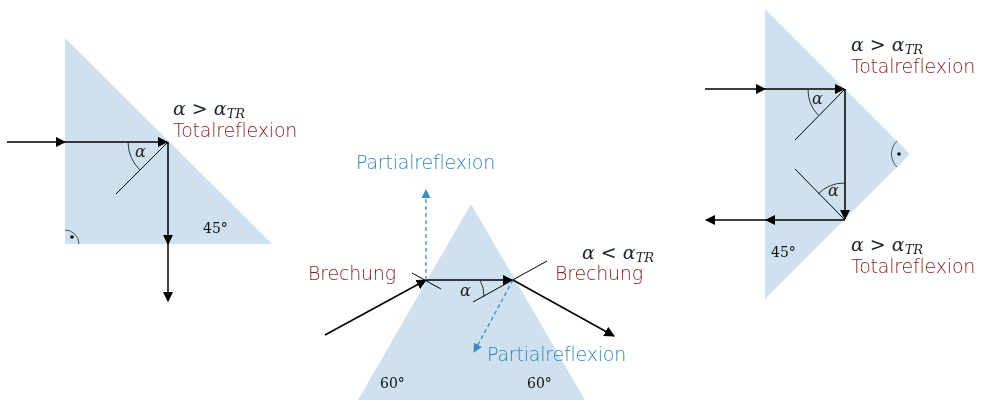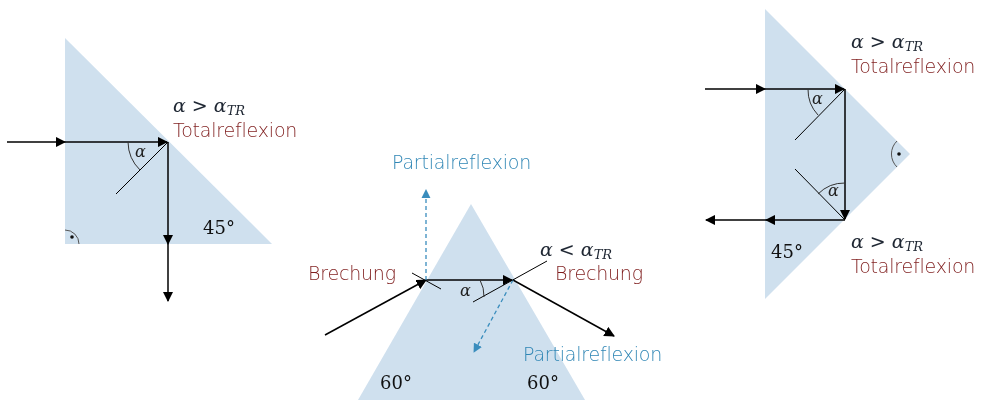--- a/index.html
+++ b/index.html
@@ -1,22 +1,22 @@
 <!DOCTYPE html>
 <html><head>
   <meta charset="utf-8">
   <style>
     html, body { margin: 0; padding: 0; background: #ffffff; }
     body { width: 1000px; height: 414px; position: relative; overflow: hidden; }
     svg { position: absolute; left: 0; top: 0; }
     .lbl { position: absolute; font-family: "DejaVu Sans", sans-serif; font-weight: 300; color: #7f1d1d; font-size: 19px; line-height: 22px; white-space: nowrap; letter-spacing: -0.2px; }
-    .math { position: absolute; font-family: "DejaVu Serif", serif; font-style: italic; color: #1f2733; font-size: 19px; line-height: 24px; white-space: nowrap; }
+    .math { position: absolute; font-family: "DejaVu Serif", serif; font-style: italic; color: #1f2733; font-size: 19px; line-height: 30px; white-space: nowrap; }
     .math sub { font-size: 13px; vertical-align: -3px; }
-    .deg { position: absolute; font-family: "DejaVu Serif", serif; color: #111; font-size: 18px; line-height: 20px; }
-    .blue { color: #2f86b5; margin-left: 36px; }
+    .deg { position: absolute; font-family: "DejaVu Serif", serif; color: #111; font-size: 14px; line-height: 20px; }
+    .blue { color: #2f86b5; }
     .alpha { position: absolute; font-family: "DejaVu Serif", serif; font-style: italic; font-size: 16px; color: #222; }
   </style>
 </head>
 <body>
 
 <svg width="1000" height="414" viewBox="0 0 1000 414">
   <defs>
     <marker id="ah" viewBox="0 0 10 10" refX="9" refY="5" markerWidth="7" markerHeight="7" orient="auto">
       <path d="M0,0 L10,5 L0,10 z" fill="#000"></path>
     </marker>
@@ -65,21 +65,21 @@
   </g>
 </svg>
 
 <div class="math" style="left:173px;top:93px;"><span>α &gt; α</span><sub>TR</sub></div>
 <div class="lbl" style="left:173px;top:119px;">Totalreflexion</div>
 <div class="deg" style="left:203px;top:218px;">45°</div>
 <div class="alpha" style="left:135px;top:142px;">α</div>
 
 <div class="lbl blue" style="left:356px;top:151px;">Partialreflexion</div>
 <div class="lbl" style="left:308px;top:262px;">Brechung</div>
-<div class="math" style="left:540px;top:237px;font-style:italic;"><span>α &lt; α</span><sub>TR</sub></div>
+<div class="math" style="left:582px;top:237px;font-style:italic;"><span>α &lt; α</span><sub>TR</sub></div>
 <div class="lbl" style="left:555px;top:262px;">Brechung</div>
 <div class="lbl blue" style="left:487px;top:343px;">Partialreflexion</div>
 <div class="deg" style="left:380px;top:373px;">60°</div>
 <div class="deg" style="left:527px;top:373px;">60°</div>
 <div class="alpha" style="left:460px;top:281px;">α</div>
 
 <div class="math" style="left:851px;top:29px;"><span>α &gt; α</span><sub>TR</sub></div>
 <div class="lbl" style="left:851px;top:55px;">Totalreflexion</div>
 <div class="math" style="left:851px;top:229px;"><span>α &gt; α</span><sub>TR</sub></div>
 <div class="lbl" style="left:851px;top:255px;">Totalreflexion</div>

